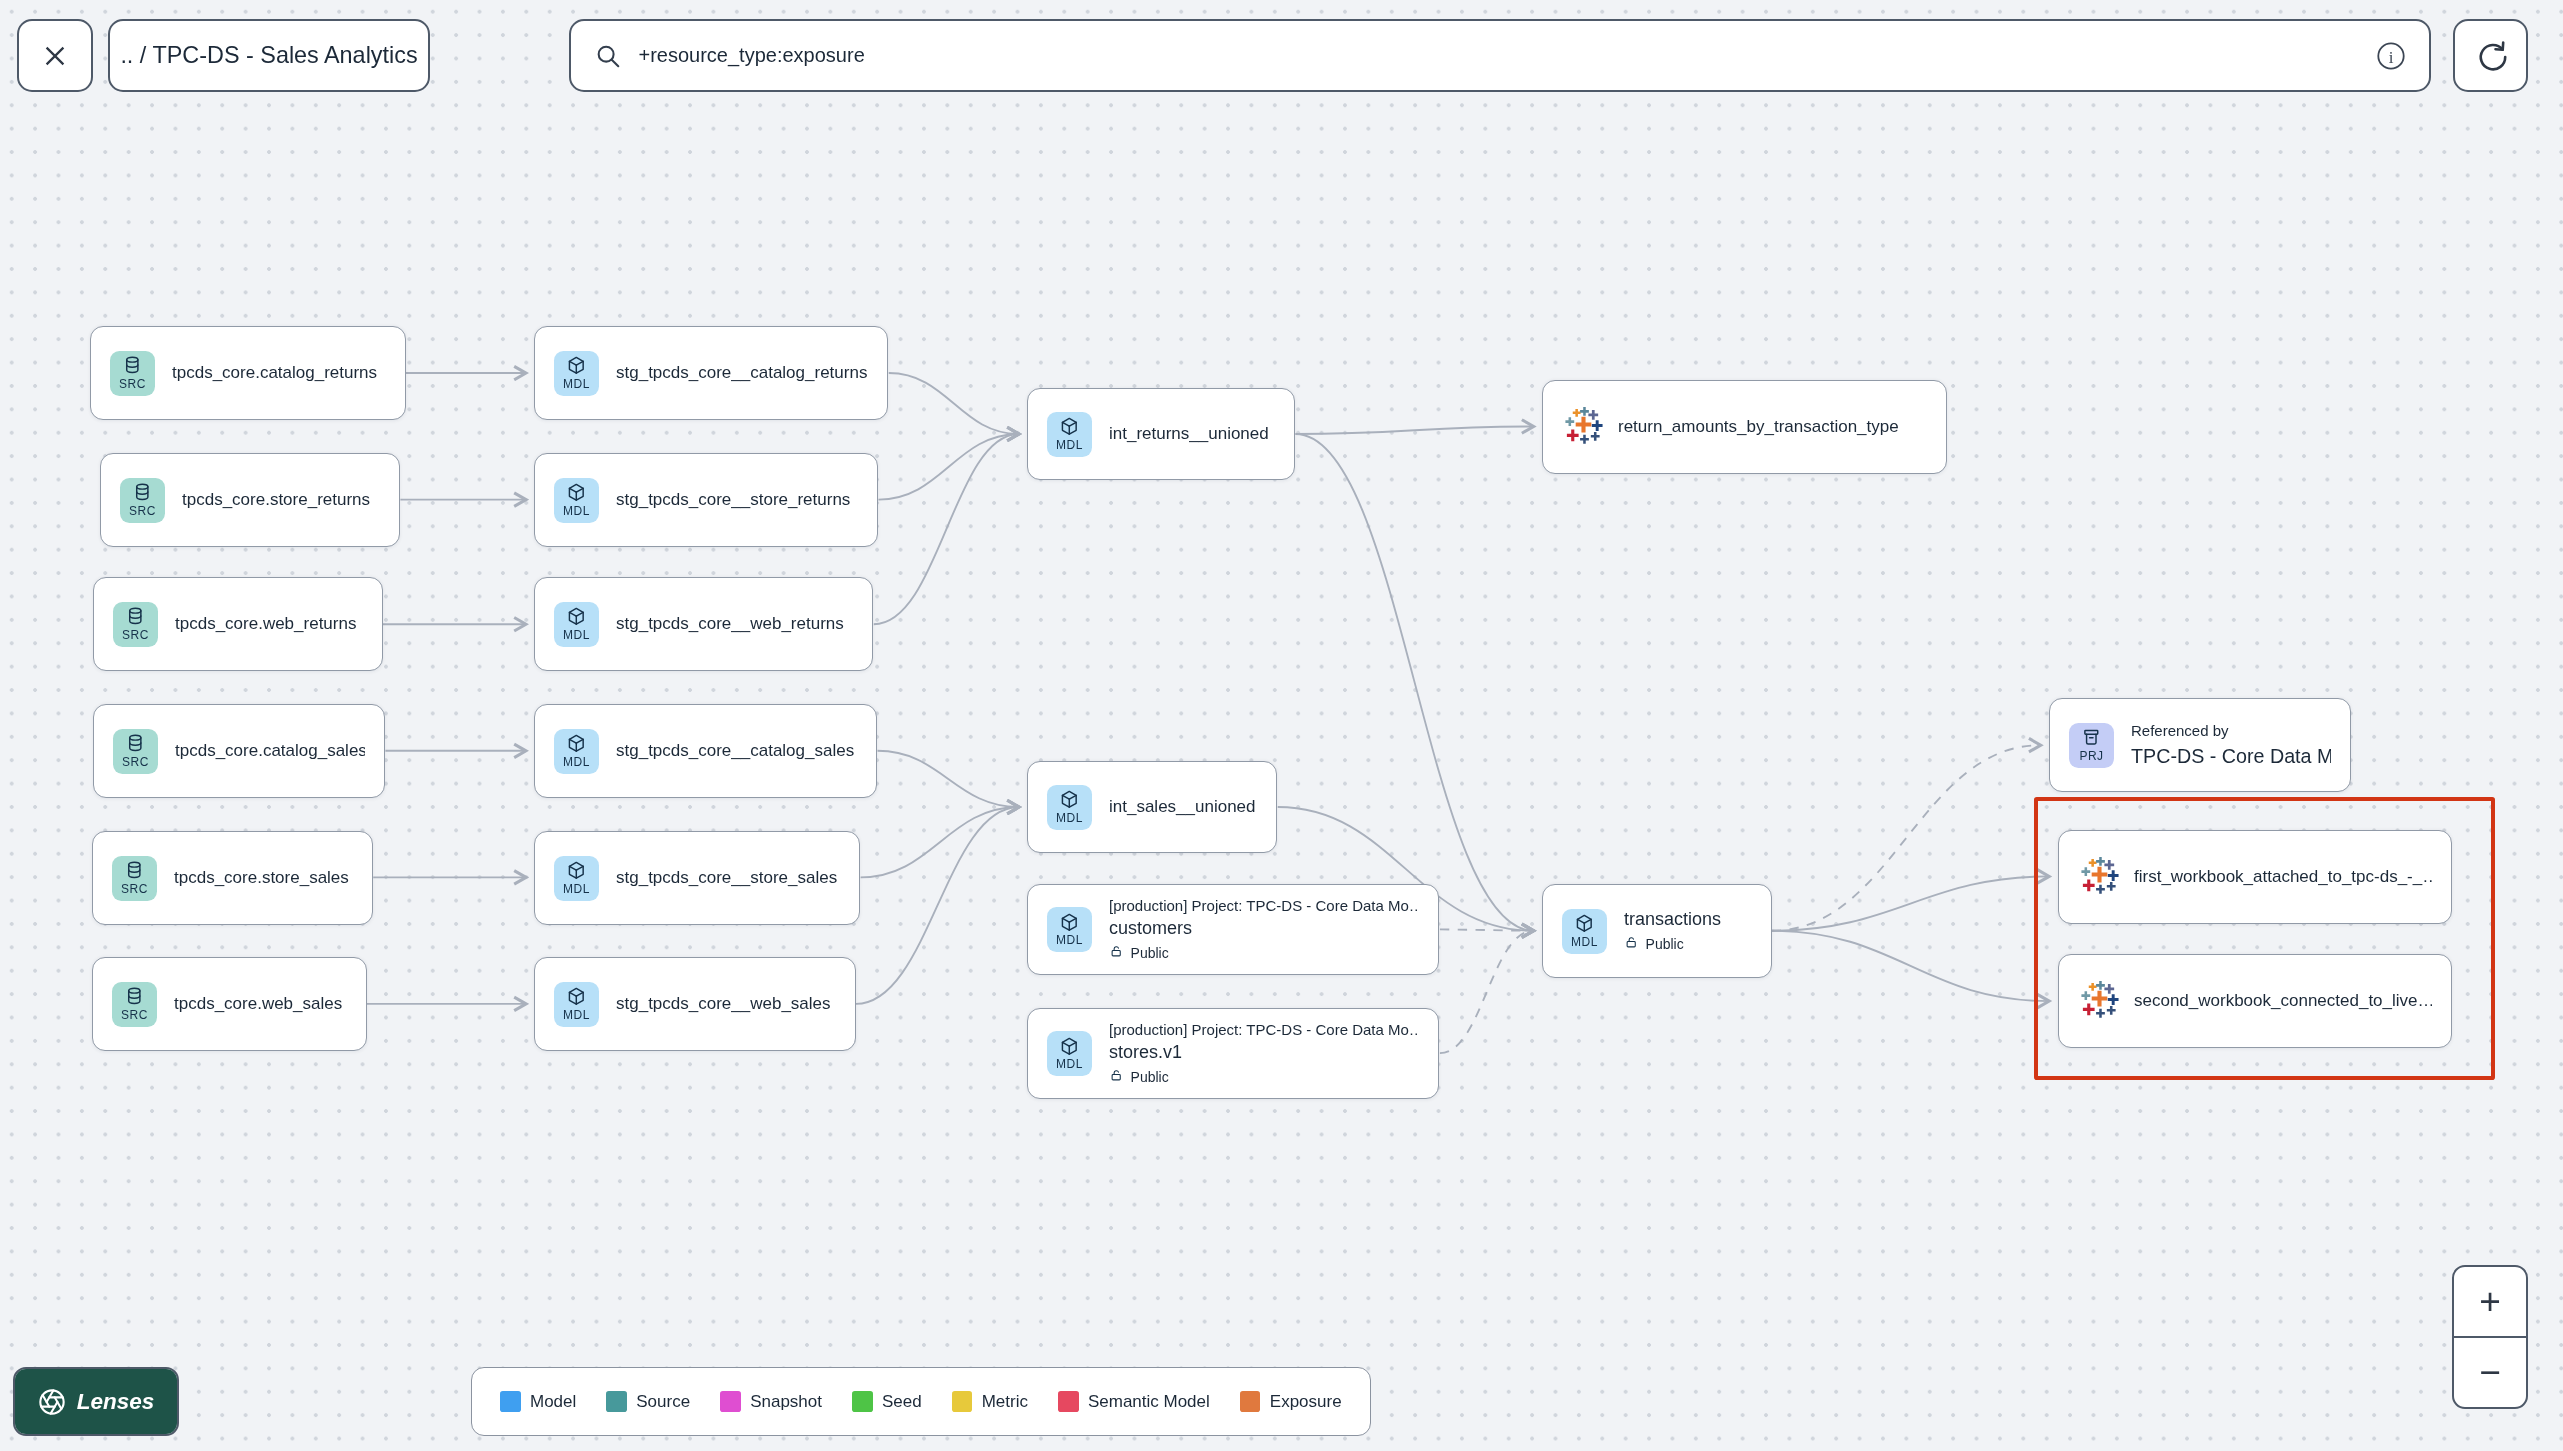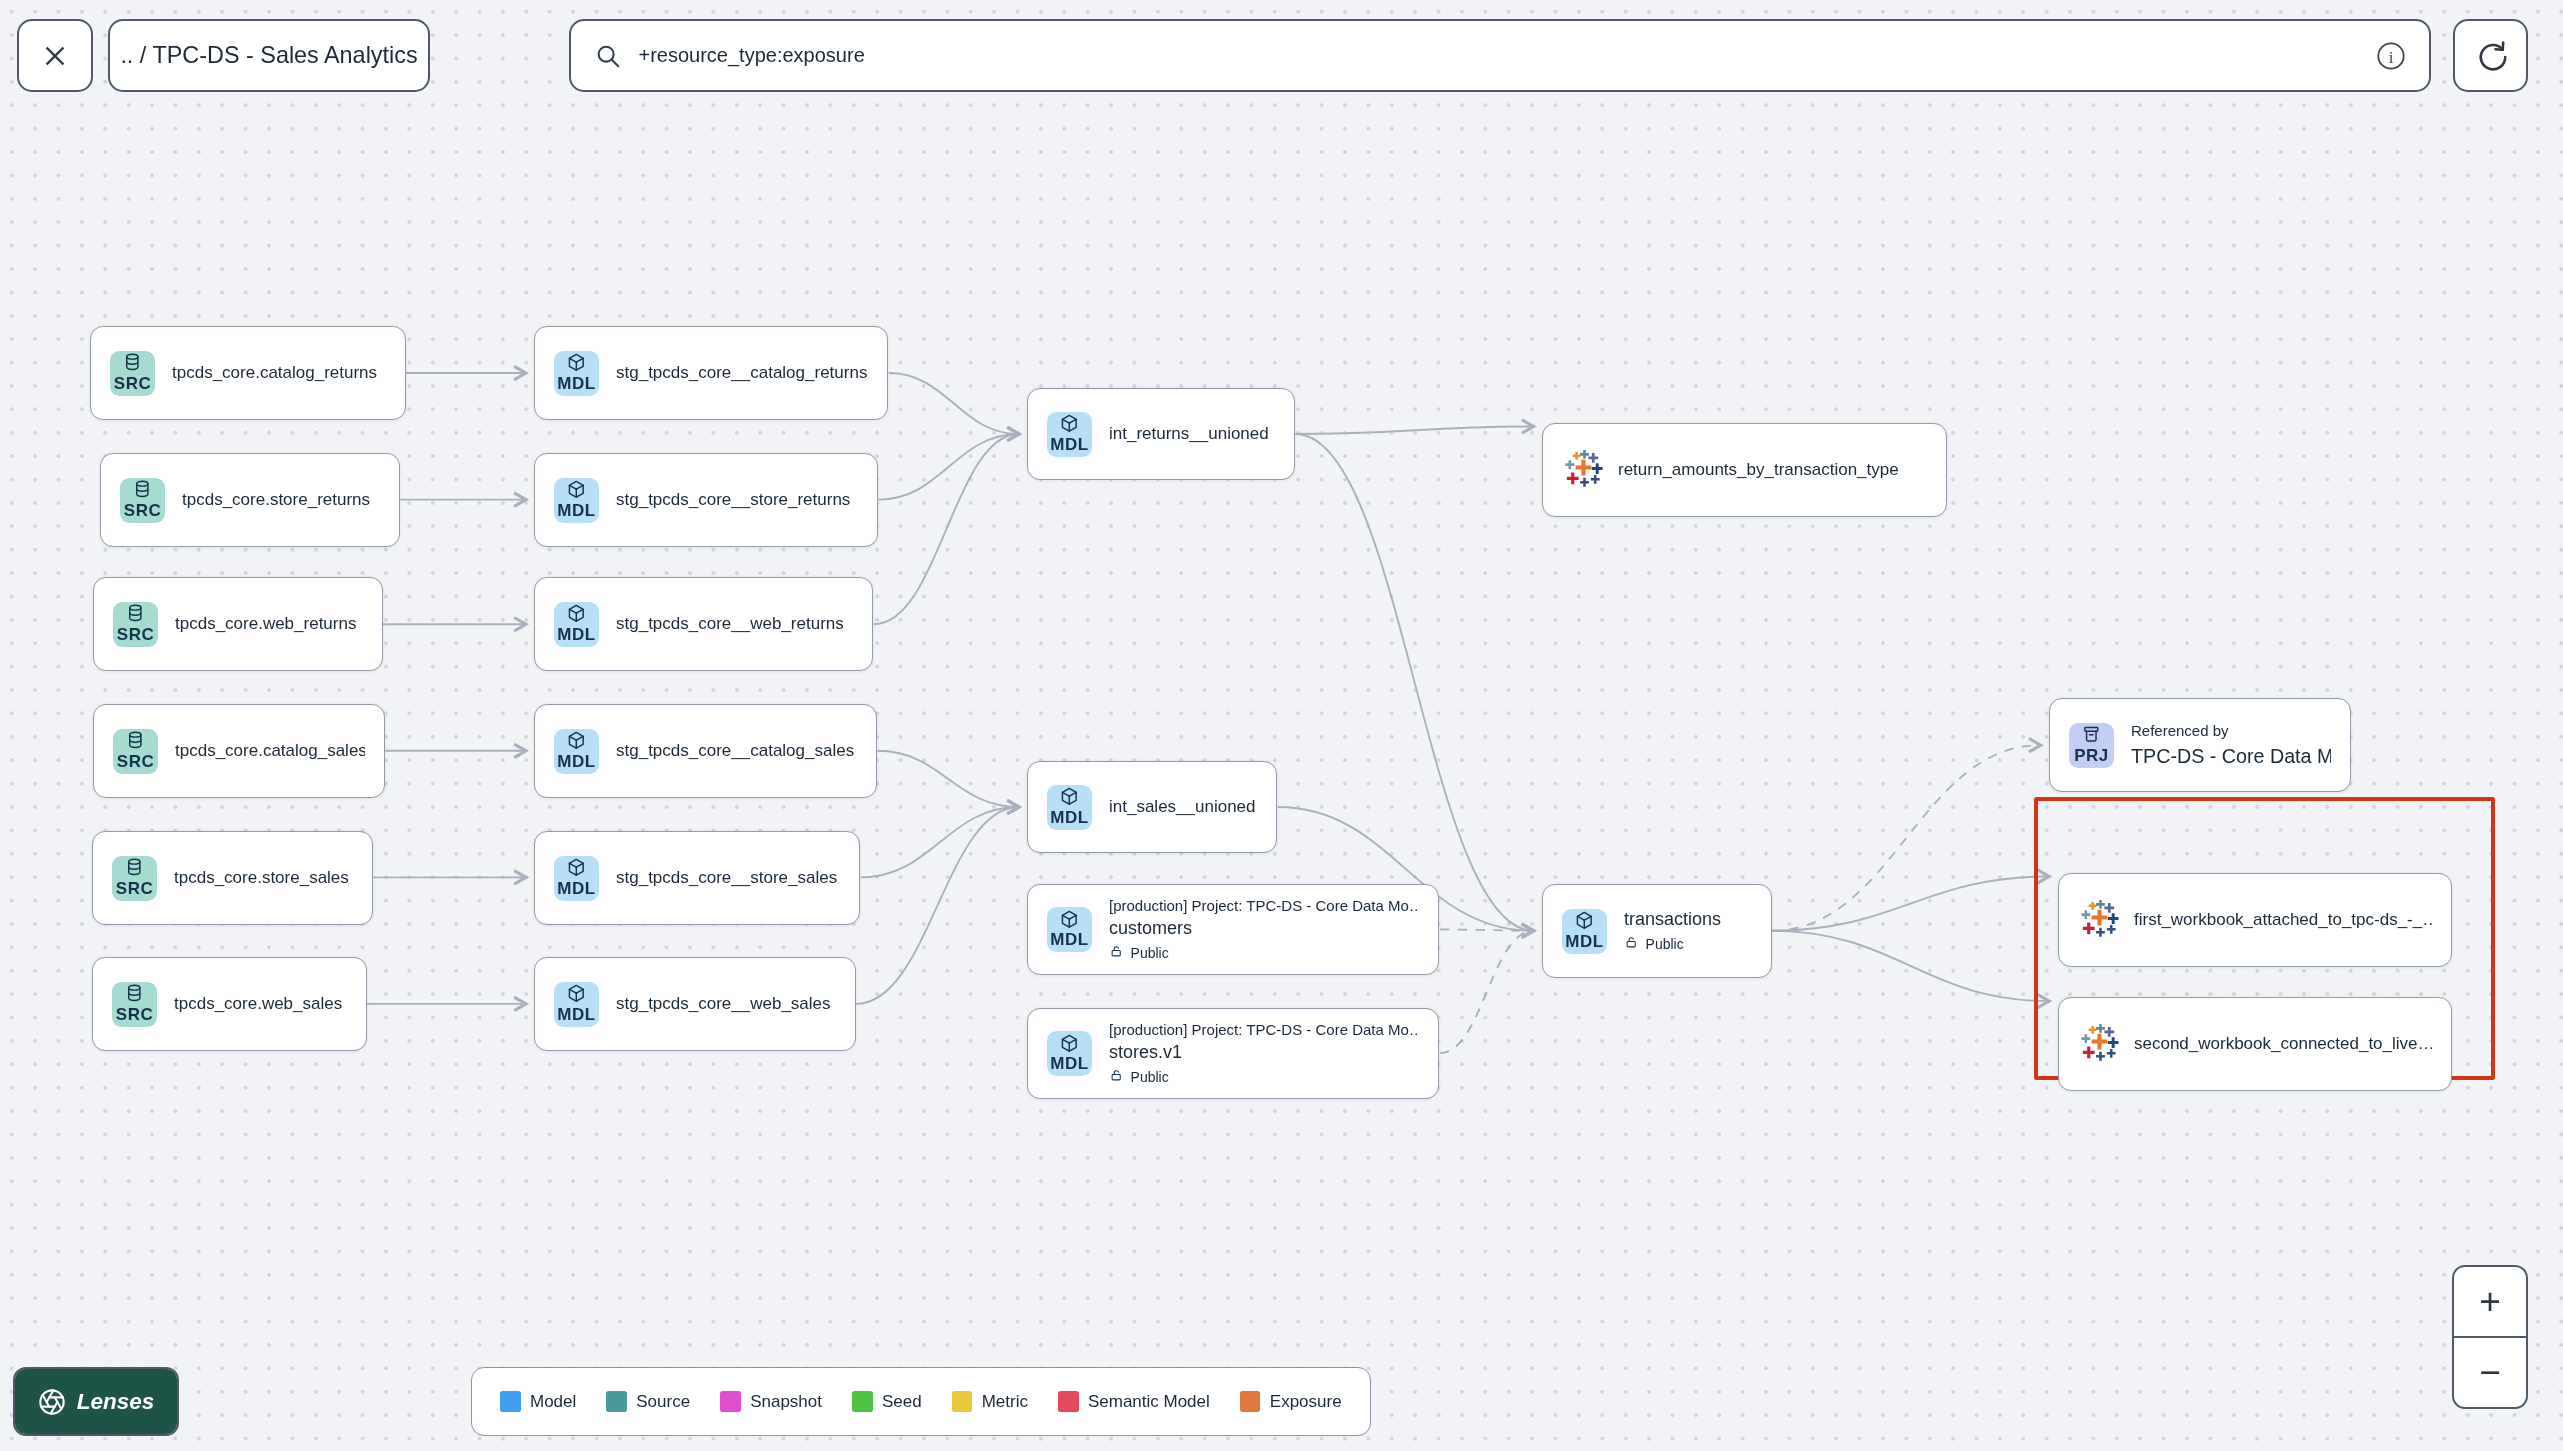--- a/index.html
+++ b/index.html
@@ -34,35 +34,35 @@
     border:1.9px solid #919aa7; border-radius:13px;
     display:flex; align-items:center; padding:0 19px; gap:17px;
     box-shadow:0 0.9px 3.7px rgba(20,30,50,.07);
     z-index:2; cursor:pointer; white-space:nowrap;
   }
   .chip {
     flex:0 0 45px; width:45px; height:45px; border-radius:9.4px;
     display:flex; flex-direction:column; align-items:center; justify-content:center;
   }
   .chip svg { width:20.6px; height:20.6px; }
-  .chip .chip-label { font-size:17px; font-weight:700; letter-spacing:0.5px; color:#16324a; margin-top:0.9px; }
+  .chip .chip-label { font-size:12px; font-weight:400; letter-spacing:0.5px; color:#16324a; margin-top:0.9px; }
   .chip-source  { background:#a6dbd2; }
   .chip-model   { background:#b7e0f8; }
   .chip-project { background:#c4cdf6; }
   .gstroke { stroke:#16324a; fill:none; stroke-width:1.7; stroke-linecap:round; stroke-linejoin:round; }
   .node-text { display:flex; flex-direction:column; justify-content:center; overflow:hidden; }
   .node-header { font-size:15px; color:#1c2938; margin-bottom:3.7px; }
   .node-label  { font-size:17px; color:#1c2938; }
   .node-label.title { font-size:18px; }
   .node-label.prj-title { font-size:19.7px; margin-top:2.8px; }
   .badge { display:flex; align-items:center; gap:6.6px; font-size:14px; margin-top:4.7px; color:#1c2938; }
   .badge svg { width:15px; height:15px; }
   .tab-icon { flex:0 0 43px; width:43px; height:43px; }
   .tab-icon svg { width:43px; height:43px; }
-  .node.exposure { gap:13px;margin-top:43px; }
+  .node.exposure { gap:13px; }
   
   #edge-svg { position:absolute; left:0; top:0; z-index:0; }
   #highlight-rect { position:absolute; border:4.7px solid #d23514; border-radius:2.8px; z-index:1; }
   
   #lens-group {
     position:absolute; left:13px; top:1367px; height:69px;
     border:2.3px solid #4e5968; border-radius:13px; overflow:hidden;
     display:flex; z-index:3; background:#fff;
   }
   #lenses-btn {

